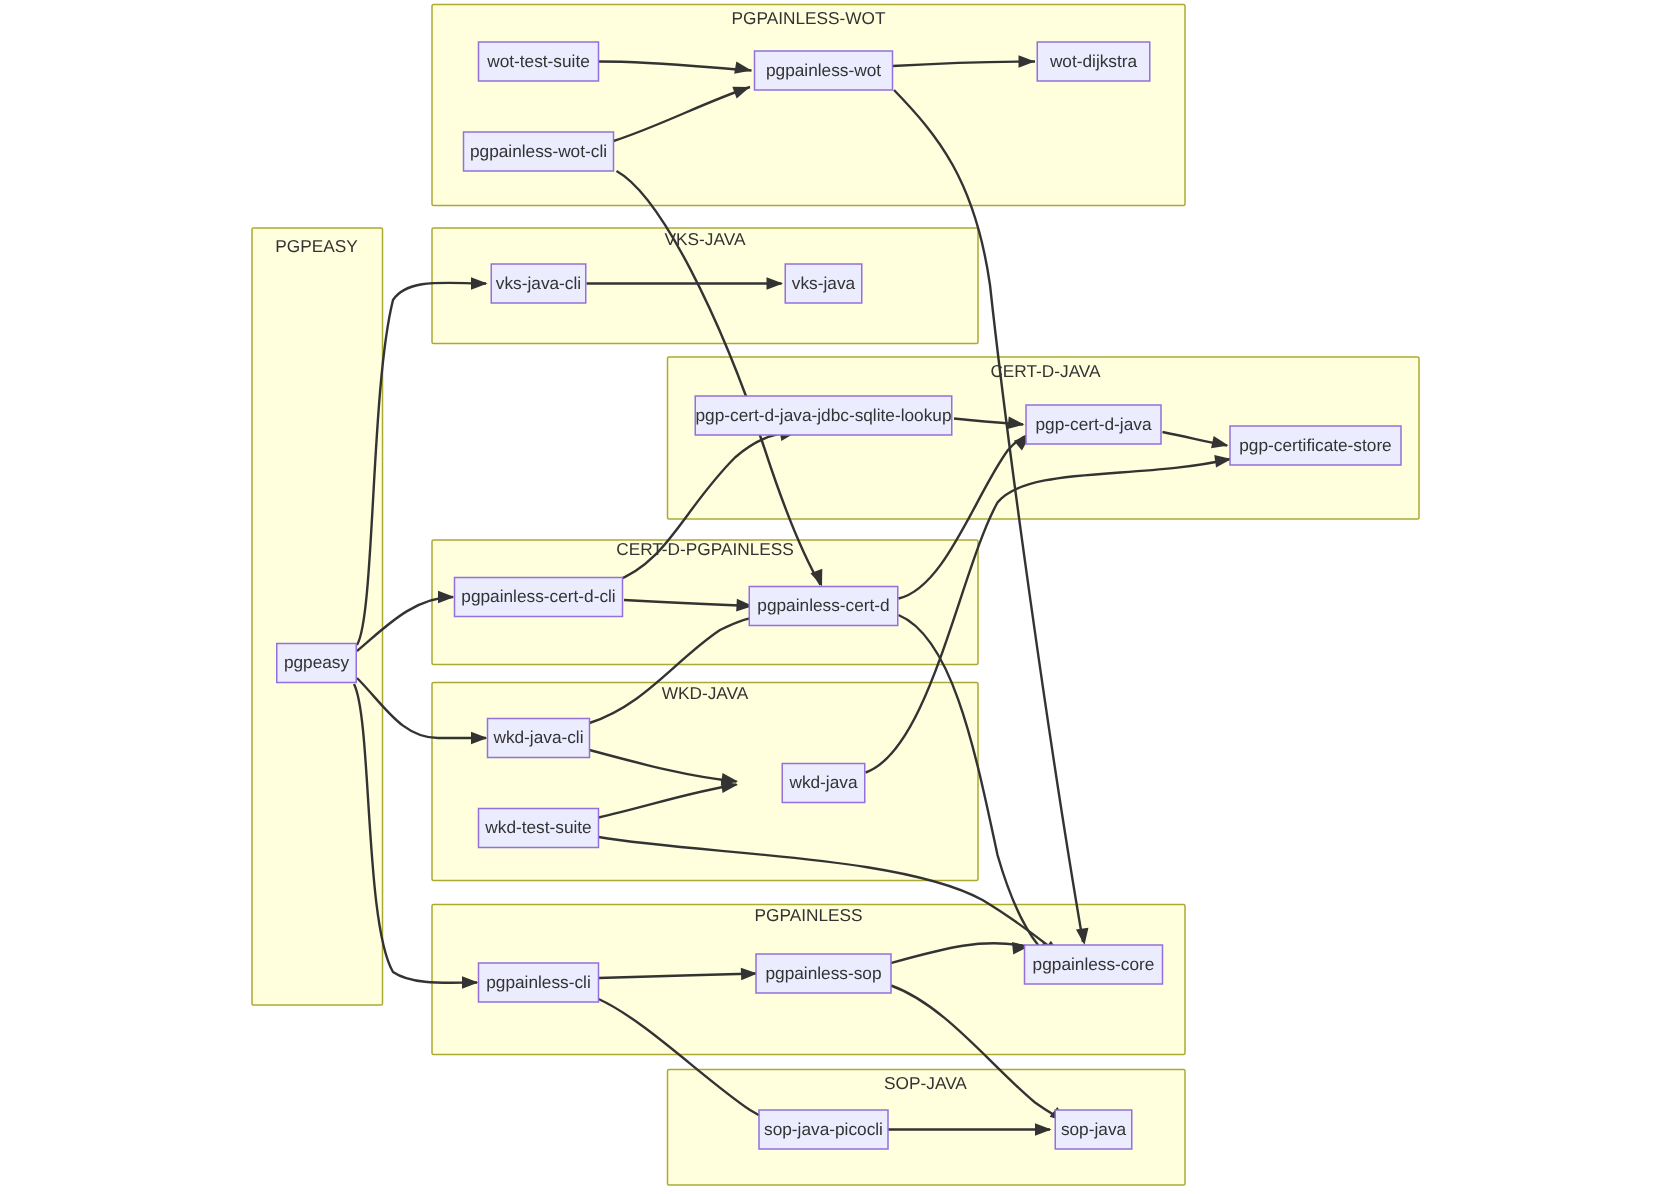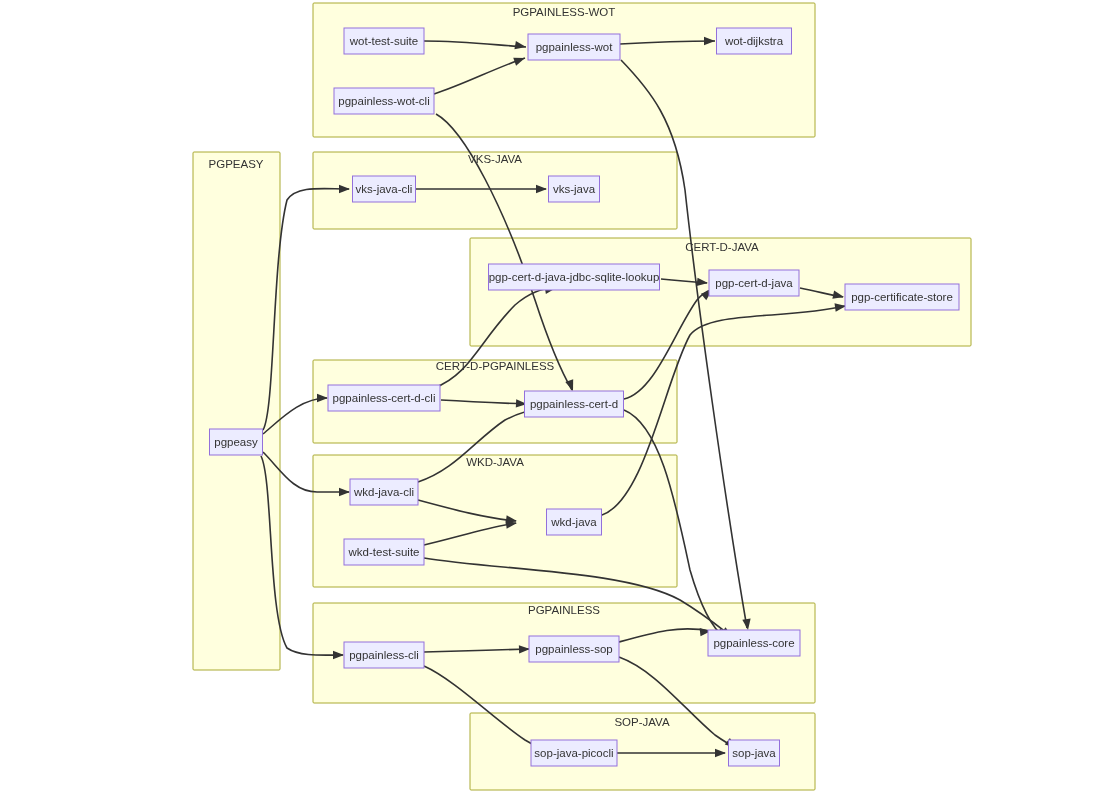--- a/index.html
+++ b/index.html
@@ -10,21 +10,20 @@
   body {
     width: 1116px;
     height: 796px;
     font-family: "Liberation Sans", sans-serif;
     overflow: hidden;
   }
   #diagram-root {
     position: relative;
     width: 1092px;
     height: 796px;
-    padding-left: 25px;
   }
   svg#graph {
     display: block;
     width: 1116px;
     height: 796px;
   }
   .cluster-rect {
     fill: #ffffde;
     stroke: #aaaa33;
     stroke-width: 1px;

